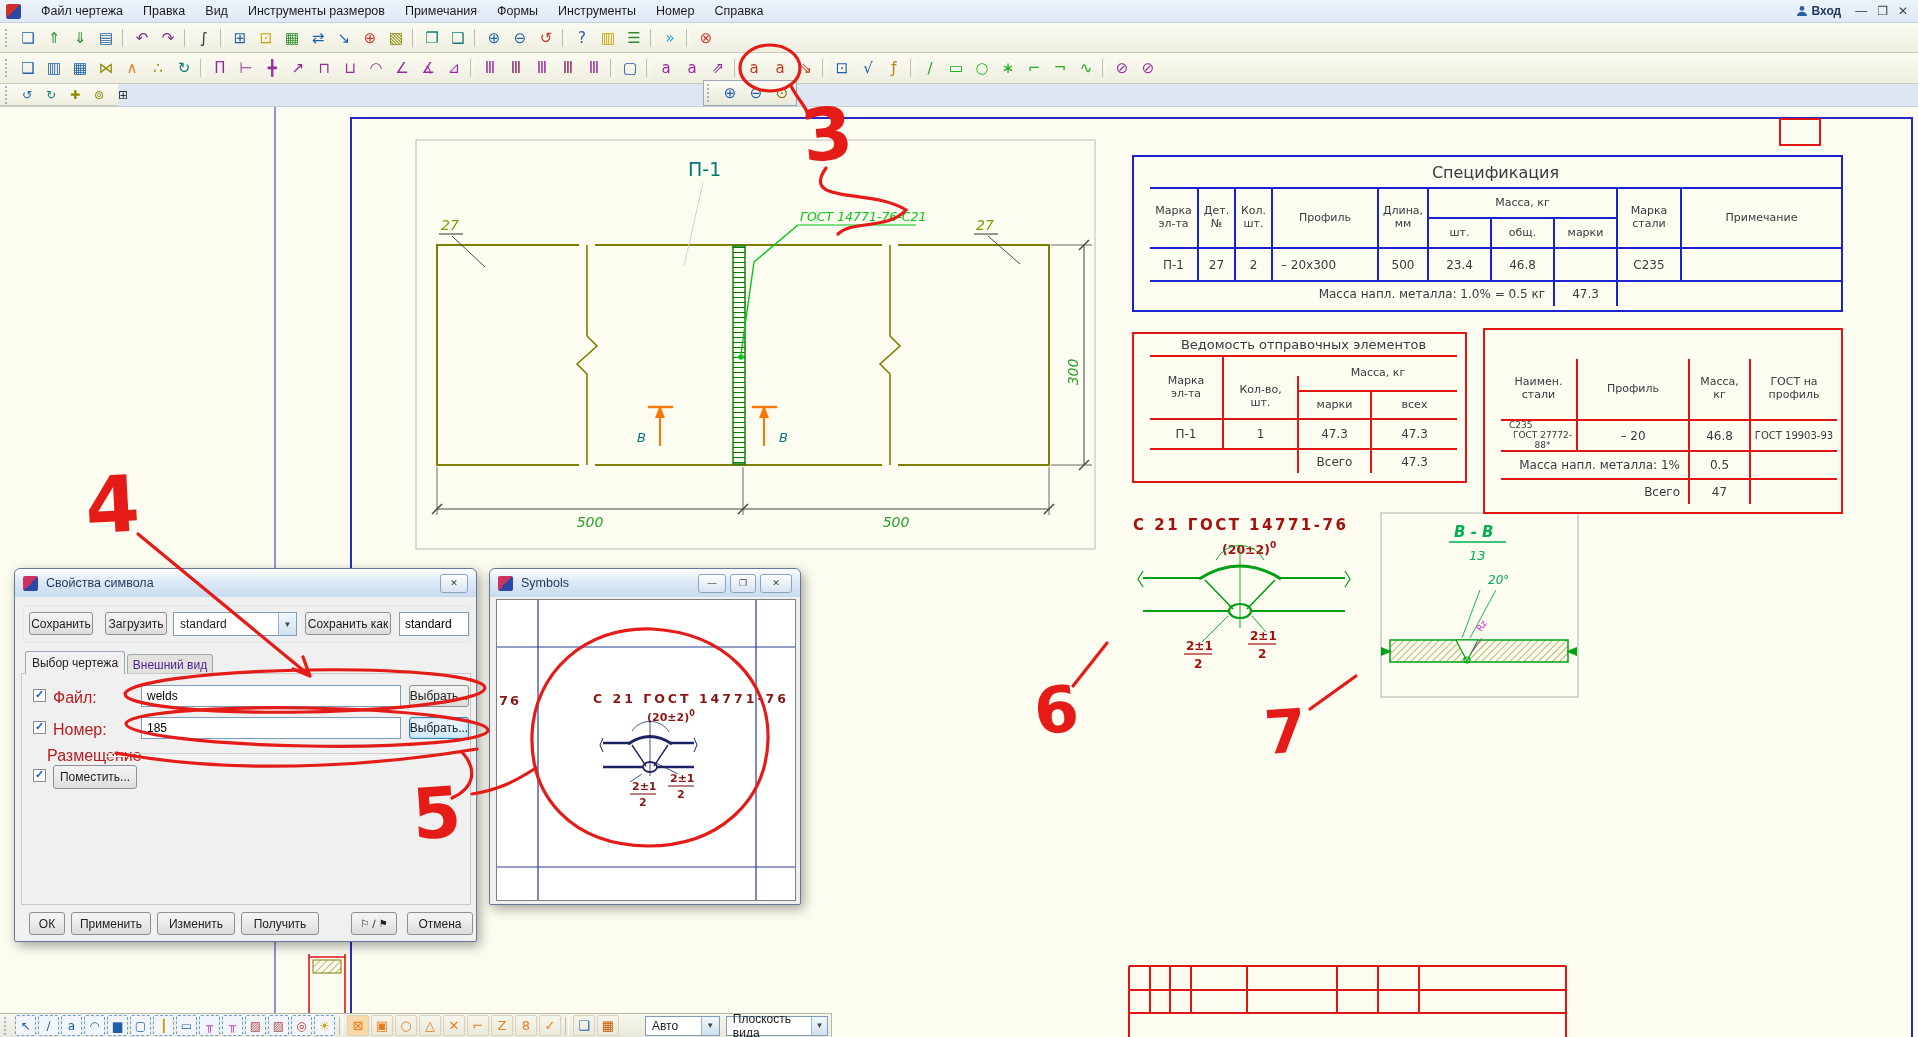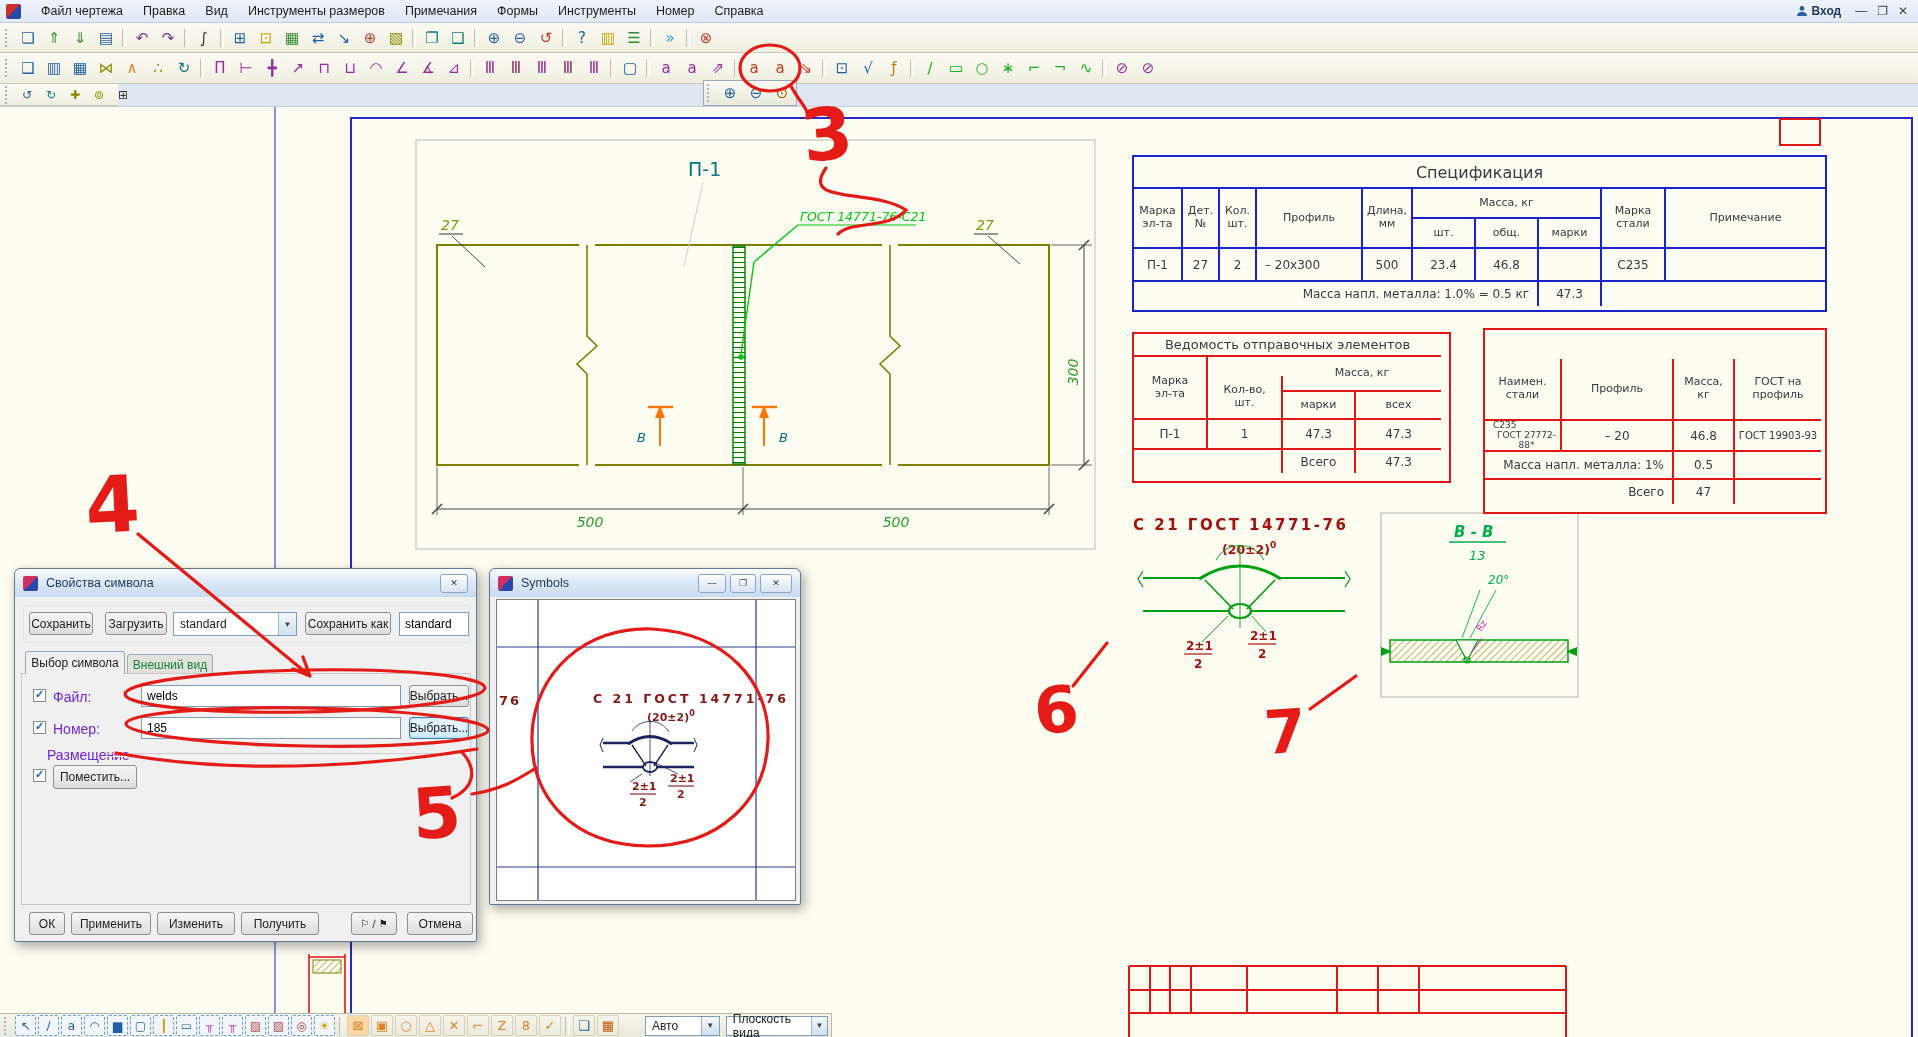--- a/index.html
+++ b/index.html
@@ -30,21 +30,21 @@
     border-right:1px solid #ffffff;flex:0 0 auto;}
   .tb-small .tb-btn{width:20px;height:17px;font-size:12px;}
   .zoompal{position:absolute;left:703px;top:80px;width:88px;height:24px;z-index:12;
     background:linear-gradient(#fbfbf3,#e8e8da);border:1px solid #9aa8b8;display:flex;align-items:center;padding:0 2px;}
   
   #canvas{position:absolute;left:0;top:106px;width:1918px;height:931px;background:#fcfcf0;z-index:0;}
   #cad{position:absolute;left:0;top:0;z-index:1;pointer-events:none;}
   #overlay{position:absolute;left:0;top:0;z-index:30;pointer-events:none;}
   
   .gtab{position:absolute;display:grid;background:#fcfcf0;z-index:2;
-    font-family:"DejaVu Sans",sans-serif;color:#3a3a44;}
+    font-family:"DejaVu Sans",sans-serif;color:#3a3a44;padding-left:16px;}
   .gtab>div{display:flex;align-items:center;justify-content:center;text-align:center;
     box-sizing:border-box;overflow:hidden;}
   .blue{border:2px solid #1822cf;}
   .blue>div{border-right:2px solid #1822cf;border-bottom:2px solid #1822cf;}
   .red{border:2px solid #e01616;}
   .red>div{border-right:2px solid #e01616;border-bottom:2px solid #e01616;}
   .gtab>div.nbr{border-right:none;}
   .gtab>div.nbb{border-bottom:none;}
   .t{font-size:16px;}
   .h{font-size:11px;line-height:1.15;}
@@ -67,25 +67,25 @@
     font-size:12px;color:#222;box-sizing:border-box;}
   .btn.focused{border-color:#3c7fb1;background:linear-gradient(#eaf6fd,#d0ecfb);box-shadow:inset 0 0 3px #8cc6ee;}
   .inp{position:absolute;border:1px solid #7f9db9;background:#fff;font-family:"Liberation Sans",sans-serif;
     font-size:12px;padding:0 5px;box-sizing:border-box;height:22px;}
   .combo{position:absolute;border:1px solid #7f9db9;background:#fff;display:flex;align-items:center;
     font-size:12px;box-sizing:border-box;height:24px;padding-left:6px;}
   .combo .dd{margin-left:auto;width:17px;align-self:stretch;display:flex;align-items:center;justify-content:center;
     background:linear-gradient(#f2f7fc,#cfe0ef);border-left:1px solid #9db8ce;font-size:8px;color:#444;}
   .cbx{position:absolute;width:13px;height:13px;border:1px solid #8a8a8a;background:#fff;box-sizing:border-box;}
   .cbx::after{content:"✓";position:absolute;left:1px;top:-2px;color:#1464c8;font-size:11px;font-weight:bold;}
-  .lbl{position:absolute;font-size:14px;color:#6d28d9;}
+  .lbl{position:absolute;font-size:16px;color:#b91c1c;}
   .tab{position:absolute;border:1px solid #9aa8b8;border-bottom:none;border-radius:3px 3px 0 0;
     display:flex;align-items:center;justify-content:center;font-size:12px;box-sizing:border-box;}
   .tab.on{background:#f0f0f0;z-index:2;}
-  .tab.off{background:#e2e2dc;color:#15803d;text-align:right;}
+  .tab.off{background:#e2e2dc;color:#4c1d95;text-align:right;}
   .panel{position:absolute;border:1px solid #c9c9c9;background:#f0f0f0;box-sizing:border-box;}
   .gline{position:absolute;height:2px;border-top:1px solid #cfcfcf;border-bottom:1px solid #ffffff;}
   .gframe{position:absolute;border:1px solid #dfe6ee;border-radius:3px;box-sizing:border-box;}
   
   .bbar{position:absolute;left:0;top:1013px;width:832px;height:24px;z-index:6;
     background:linear-gradient(#f6f6ec,#e9e9db);border-top:1px solid #b8b8a8;border-right:1px solid #b8b8a8;
     display:flex;align-items:center;padding:0 3px;box-sizing:border-box;}
   .filter-btn{display:inline-flex;width:19px;height:19px;margin:0 1px;align-items:center;justify-content:center;
     font-size:12px;border:1px dashed #6a9fd8;border-radius:2px;background:#f2f6fb;flex:0 0 auto;
     font-family:"DejaVu Sans",sans-serif;}
@@ -475,21 +475,21 @@
     </div>
     <div class="gframe" style="left:8px;top:36px;width:447px;height:38px;"></div>
     <div class="btn" style="left:14px;top:43px;width:64px;">Сохранить</div>
     <div class="btn" style="left:90px;top:43px;width:62px;">Загрузить</div>
     <div class="combo" style="left:158px;top:43px;width:124px;">
       <span>standard</span>
       <span class="dd">▼</span>
     </div>
     <div class="btn" style="left:290px;top:43px;width:86px;">Сохранить как</div>
     <input class="inp" style="left: 384px; top: 43px; width: 70px; height: 24px;" readonly="" value="standard">
-    <div class="tab on" style="left:10px;top:82px;width:100px;height:23px;">Выбор символа</div>
+    <div class="tab on" style="left:10px;top:82px;width:100px;height:23px;">Выбор чертежа</div>
     <div class="tab off" style="left:112px;top:85px;width:86px;height:20px;">Внешний вид</div>
     <div class="panel" style="left:6px;top:104px;width:450px;height:232px;"></div>
     <div class="cbx" style="left:18px;top:120px;"></div>
     <span class="lbl" style="left:38px;top:120px;">Файл:</span>
     <input class="inp" style="left: 126px; top: 116px; width: 260px;" readonly="" value="welds">
     <div class="btn" style="left:394px;top:116px;width:60px;height:22px;">Выбрать...</div>
     <div class="cbx" style="left:18px;top:152px;"></div>
     <span class="lbl" style="left:38px;top:152px;">Номер:</span>
     <input class="inp" style="left: 126px; top: 148px; width: 260px;" readonly="" value="185">
     <div class="btn focused" style="left:394px;top:148px;width:60px;height:22px;">Выбрать...</div>

